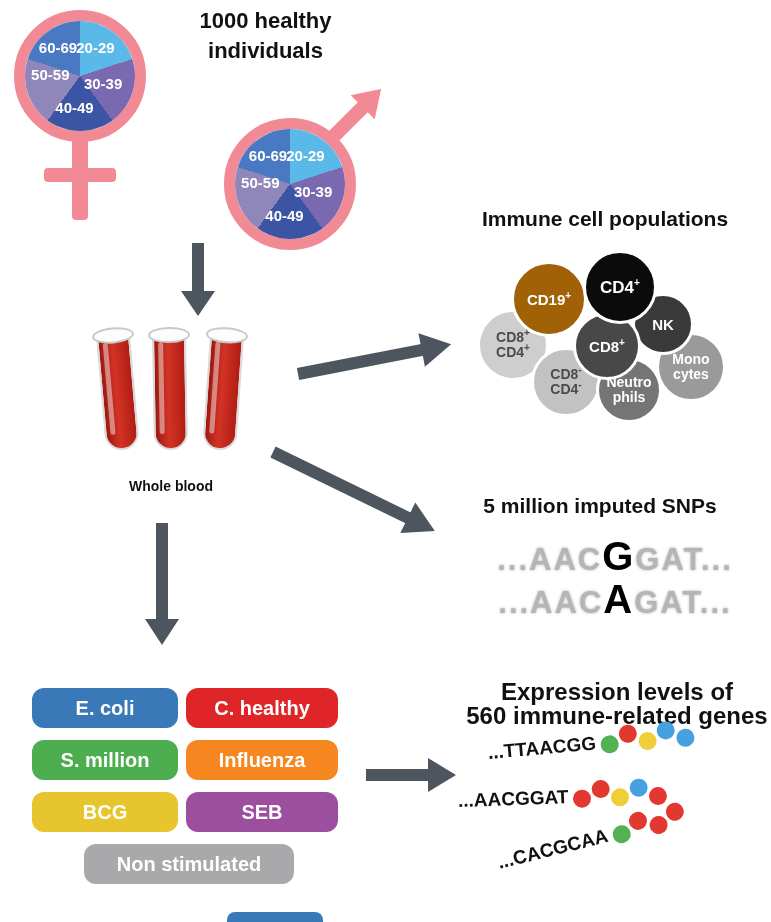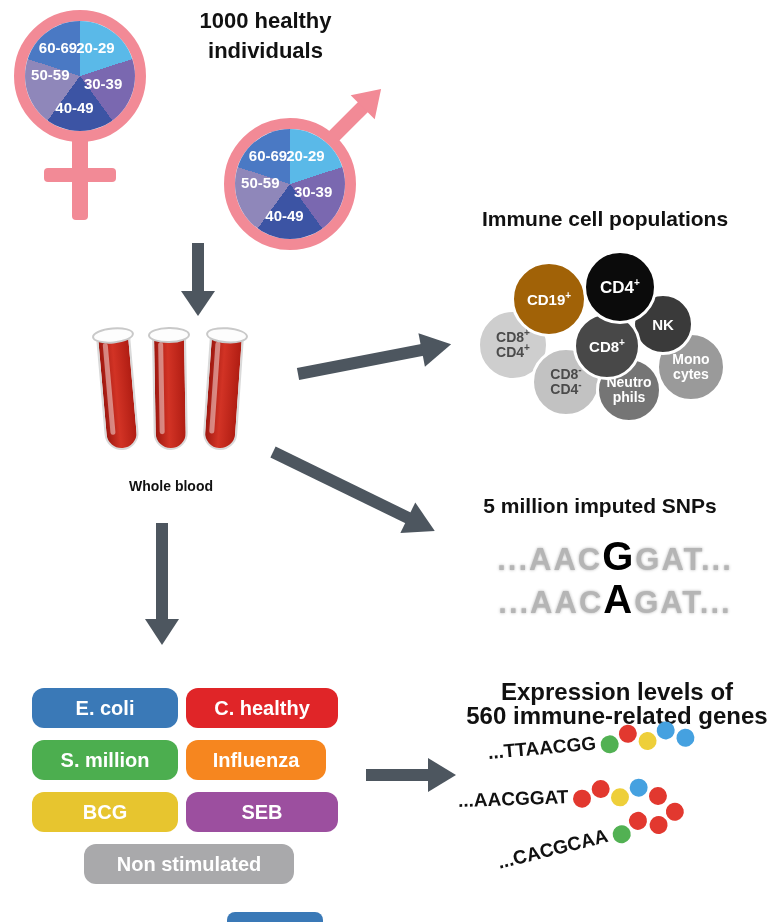--- a/index.html
+++ b/index.html
@@ -84,21 +84,21 @@
   .snp-line .hi{color:#000;font-size:40px;}
   .sl1{left:470px;top:534px;}
   .sl2{left:470px;top:577px;}
 
   
   .stim{position:absolute;height:40px;border-radius:12px;color:#fff;font-weight:bold;font-size:20px;
         display:flex;align-items:center;justify-content:center;}
   .s0{left:32px;top:688px;width:146px;}
   .s1{left:186px;top:688px;width:152px;}
   .s2{left:32px;top:740px;width:146px;}
-  .s3{left:186px;top:740px;width:140px;}
+  .s3{left:186px;top:740px;width:152px;}
   .s4{left:32px;top:792px;width:146px;}
   .s5{left:186px;top:792px;width:152px;}
   .s6{left:84px;top:844px;width:210px;background:#a9a9ab;}
   .s-part{position:absolute;left:227px;top:912px;width:96px;height:10px;border-radius:8px 8px 0 0;background:#3a79b7;}
 
   
   .expr-row{position:absolute;display:flex;align-items:center;font-weight:bold;font-size:19px;white-space:nowrap;}
   .beads{display:inline-flex;margin-left:4px;}
   .bead{width:18px;height:18px;border-radius:50%;margin-left:1px;display:inline-block;}
   .beads .bead:nth-child(even){margin-top:-6px;}

